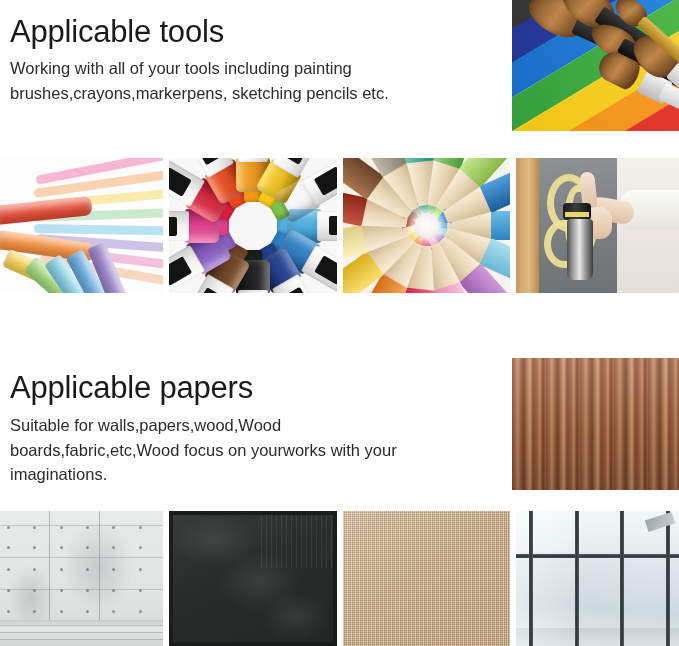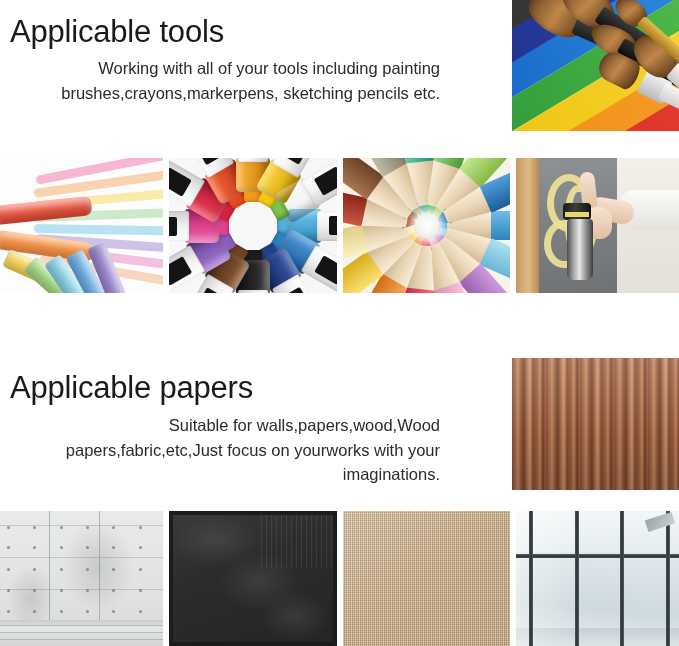--- a/index.html
+++ b/index.html
@@ -28,21 +28,20 @@
     letter-spacing: -0.2px;
     white-space: nowrap;
   }
   .section-body {
     position: absolute;
     font-size: 16.5px;
     line-height: 24.5px;
     font-weight: 400;
     color: #2b2b2b;
     width: 430px;
-    text-align: right;
   }
 
   
   .photo {
     position: absolute;
     overflow: hidden;
     background: #fff;
   }
   .photo > .inner {
     position: absolute;
@@ -597,21 +596,21 @@
         <div class="can-band" style="left:30%; top:40%; width:15%; height:4%;"></div>
         <div class="can" style="left:31%; top:45%; width:16%; height:45%;"></div>
       </div>
     </div>
   </div>
 
   <div>
 
     <div class="section-head" style="left:10px; top:370px;">Applicable papers</div>
 
-    <div class="section-body" style="left:10px; top:413px;">Suitable for walls,papers,wood,Wood papers,fabric,etc,Just focus on yourworks with your imaginations.</div>
+    <div class="section-body" style="left:10px; top:413px;">Suitable for walls,papers,wood,Wood boards,fabric,etc,Wood focus on yourworks with your imaginations.</div>
 
     <div class="photo wood-tex" style="left:512px; top:358px; width:167px; height:132px;">
       <div class="sheen"></div>
     </div>
 
     <div class="photo concrete" style="left:0px; top:511px; width:163px; height:135px;">
       <div class="inner">
         <div class="stain" style="left:38%; top:6%; width:44%; height:70%;"></div>
         <div class="stain" style="left:4%; top:40%; width:30%; height:48%;"></div>
         <div class="panel-v" style="left:30%;"></div>

